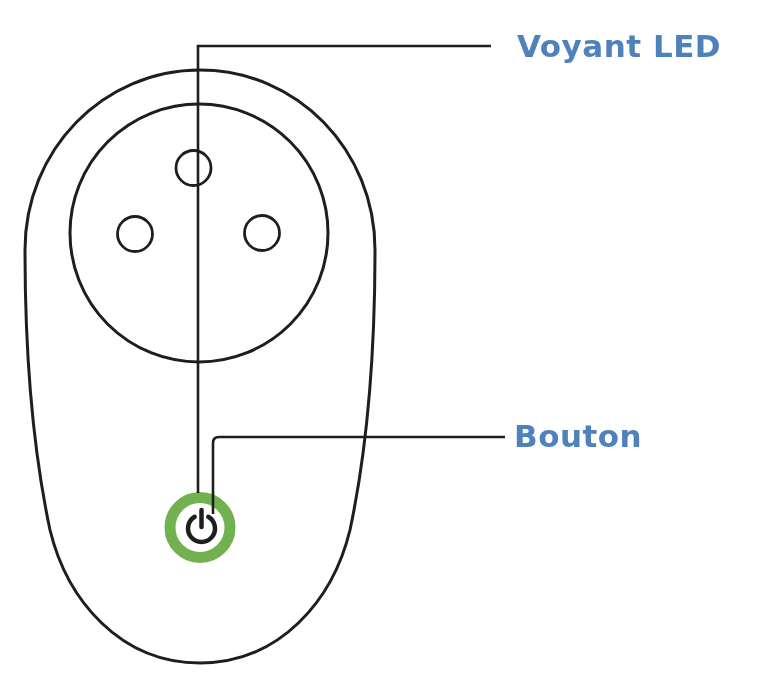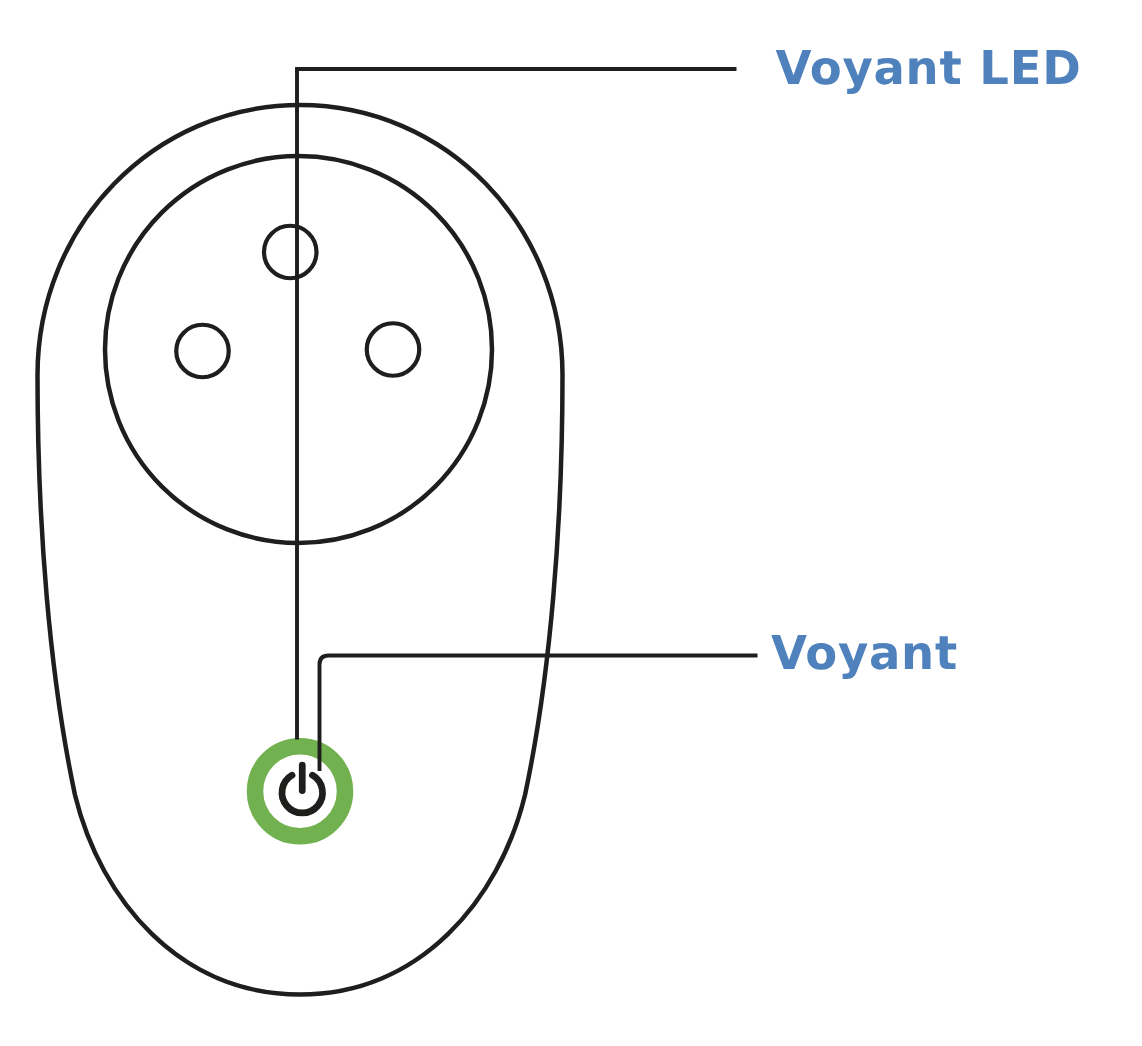--- a/index.html
+++ b/index.html
@@ -63,15 +63,15 @@
       <line x1="201.5" y1="510" x2="201.5" y2="527"></line>
     </g>
 
     <path d="M 491,46 H 198 V 493" fill="none" stroke="#1e1e1c" stroke-width="2.6"></path>
 
     <path d="M 505,437 H 219 Q 213,437 213,443 V 514" fill="none" stroke="#1e1e1c" stroke-width="2.6"></path>
   </svg>
 
   <div class="callout-label label-led">Voyant LED</div>
 
-  <div class="callout-label label-button">Voyant</div>
+  <div class="callout-label label-button">Bouton</div>
 
 </div>
 
 </body></html>

